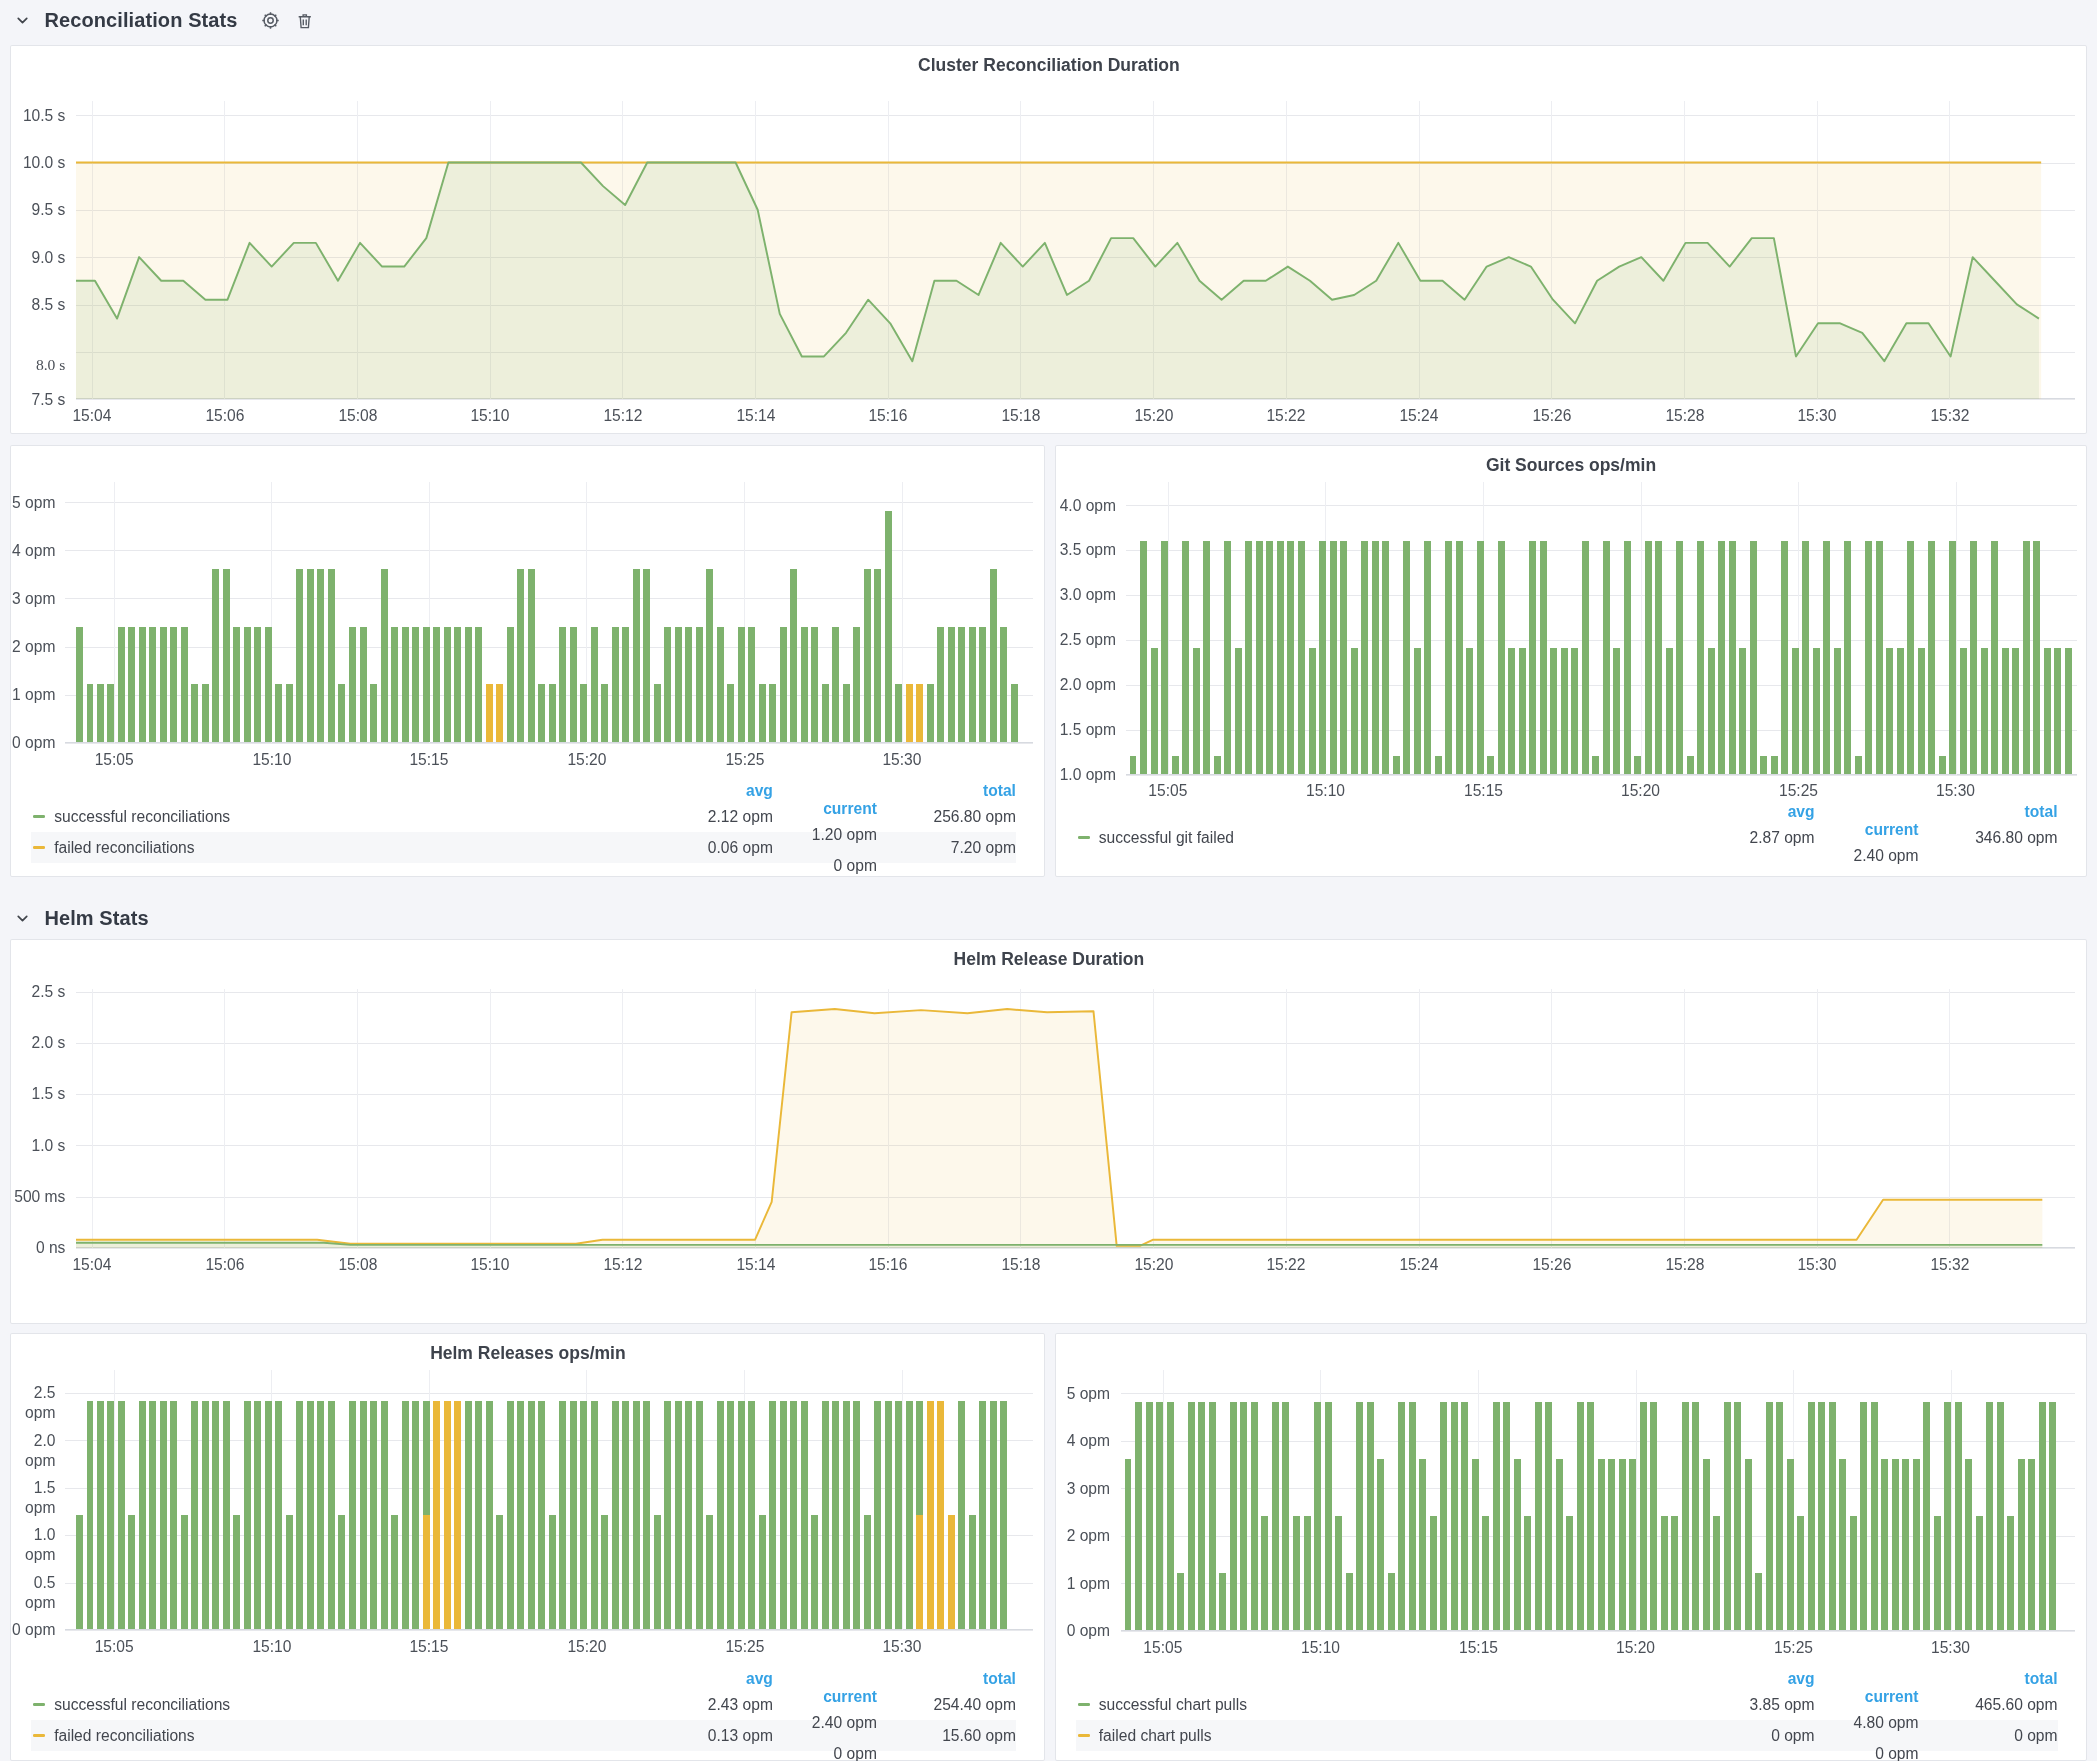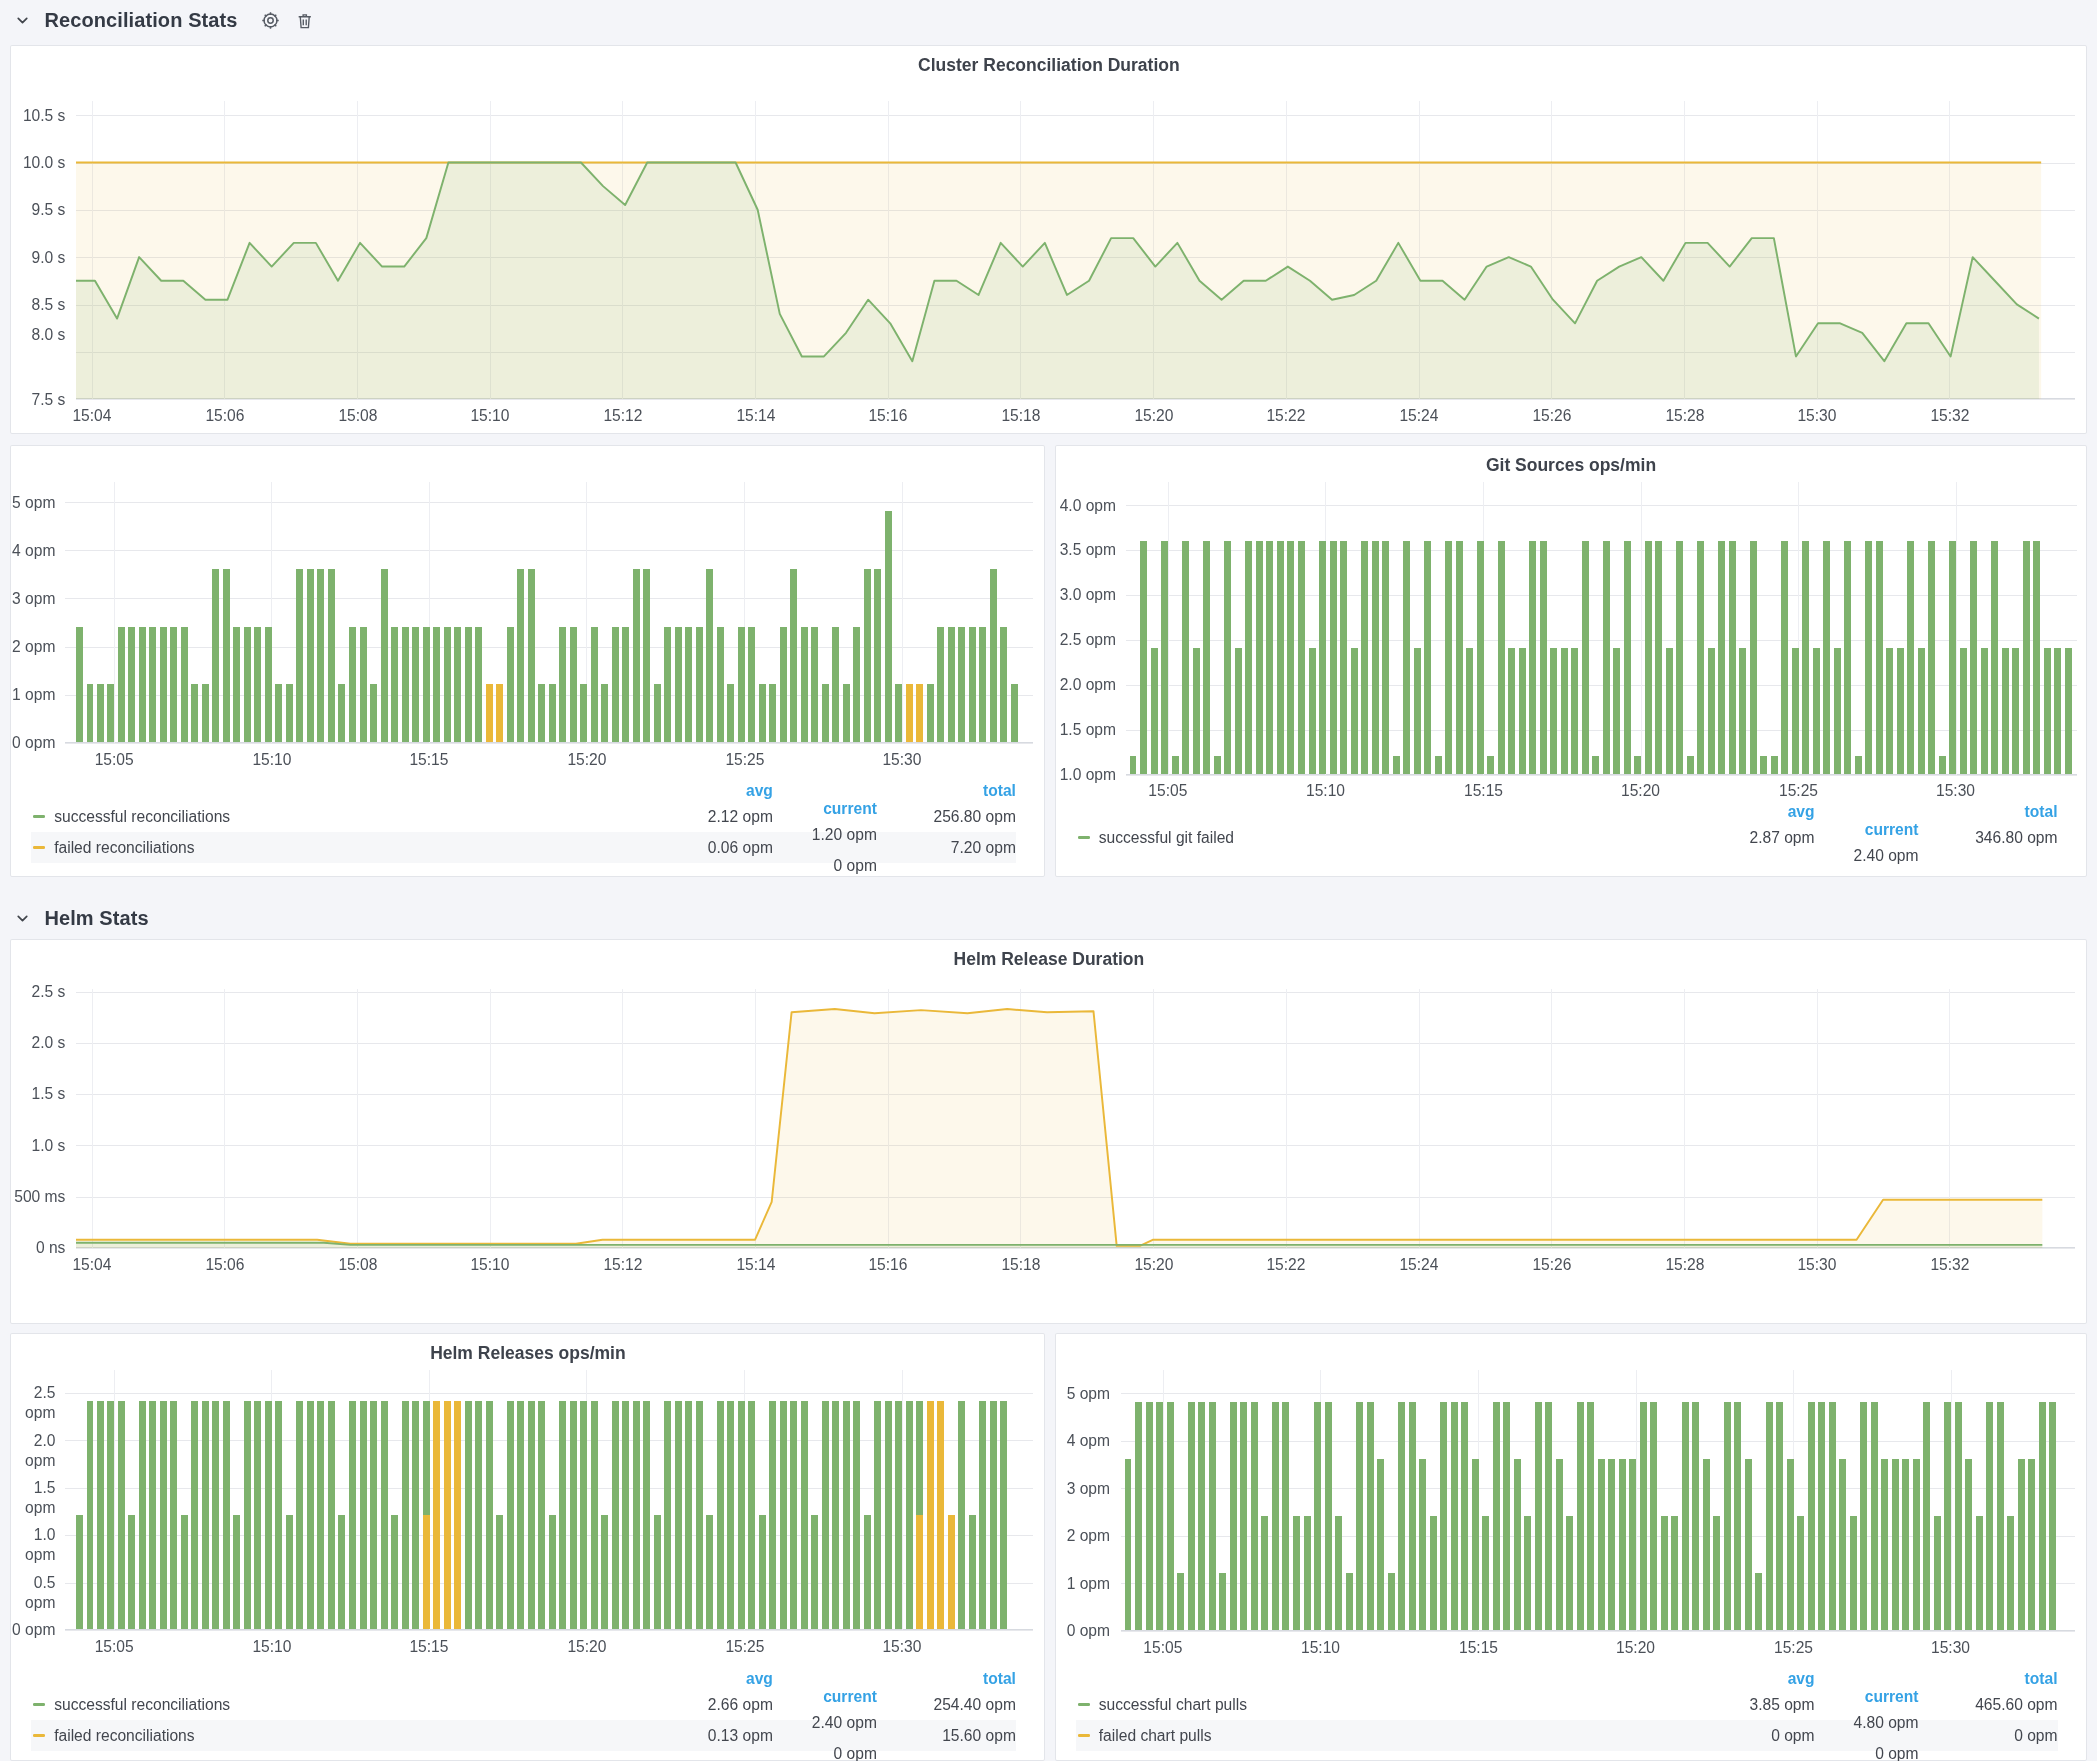--- a/index.html
+++ b/index.html
@@ -51,21 +51,21 @@
     </svg>
   </span>
 </div>
 
 <div class="panel" style="left:10.4px; top:45px; width:2077px; height:389px;">
   <div class="panel-title">Cluster Reconciliation Duration</div>
   <div class="plot" style="left: 65px; top: 55px; width: 1999px; height: 298px;">
       <div class="hgrid" style="top: 298px; width: 1999px;"></div>
       <div class="ylabel" style="left: -65px; width: 54px; top: 289px;">7.5 s</div>
       <div class="hgrid" style="top: 251px; width: 1999px;"></div>
-      <div class="ylabel" style="left: -65px; width: 54px; top: 224px;">8.0 s</div>
+      <div class="ylabel" style="left: -65px; width: 54px; top: 254px; font-family: Liberation Serif, serif;">8.0 s</div>
       <div class="hgrid" style="top: 204px; width: 1999px;"></div>
       <div class="ylabel" style="left: -65px; width: 54px; top: 194px;">8.5 s</div>
       <div class="hgrid" style="top: 156px; width: 1999px;"></div>
       <div class="ylabel" style="left: -65px; width: 54px; top: 147px;">9.0 s</div>
       <div class="hgrid" style="top: 109px; width: 1999px;"></div>
       <div class="ylabel" style="left: -65px; width: 54px; top: 99px;">9.5 s</div>
       <div class="hgrid" style="top: 62px; width: 1999px;"></div>
       <div class="ylabel" style="left: -65px; width: 54px; top: 52px;">10.0 s</div>
       <div class="hgrid" style="top: 14px; width: 1999px;"></div>
       <div class="ylabel" style="left: -65px; width: 54px; top: 4.5px;">10.5 s</div>
@@ -568,21 +568,21 @@
     </div>
   <div class="legend" style="top:334px">
     <div class="legend-header">
       <span class="lh w-avg">avg</span>
       <span class="lh w-cur">current</span>
       <span class="lh w-tot">total</span>
     </div>
     <div class="legend-row">
       <span class="dash" style="background: rgb(126, 178, 109);"></span>
       <span class="llabel">successful reconciliations</span>
-      <span class="lv w-avg">2.66 opm</span>
+      <span class="lv w-avg">2.43 opm</span>
       <span class="lv w-cur">2.40 opm</span>
       <span class="lv w-tot">254.40 opm</span>
     </div>
     <div class="legend-row striped">
       <span class="dash" style="background: rgb(234, 184, 57);"></span>
       <span class="llabel">failed reconciliations</span>
       <span class="lv w-avg">0.13 opm</span>
       <span class="lv w-cur">0 opm</span>
       <span class="lv w-tot">15.60 opm</span>
     </div>

